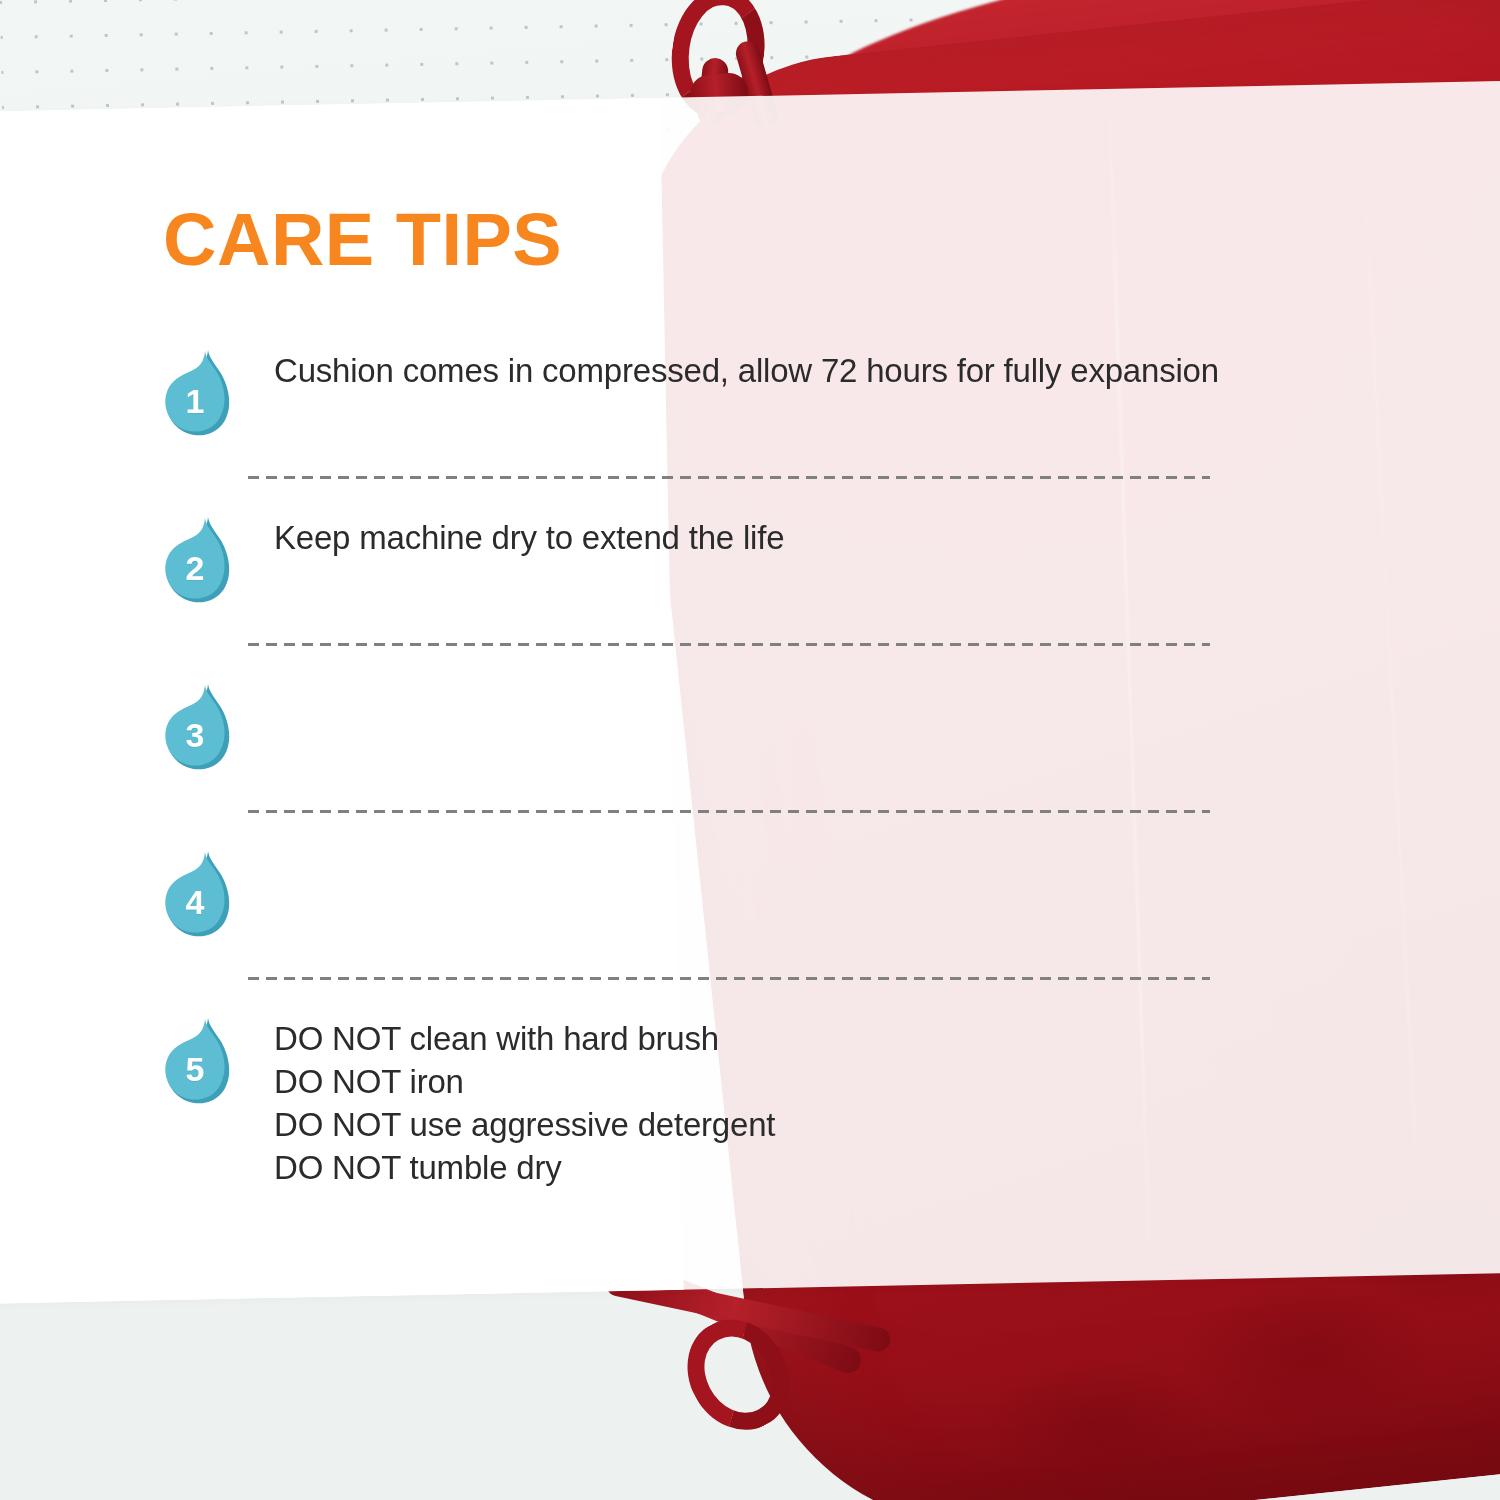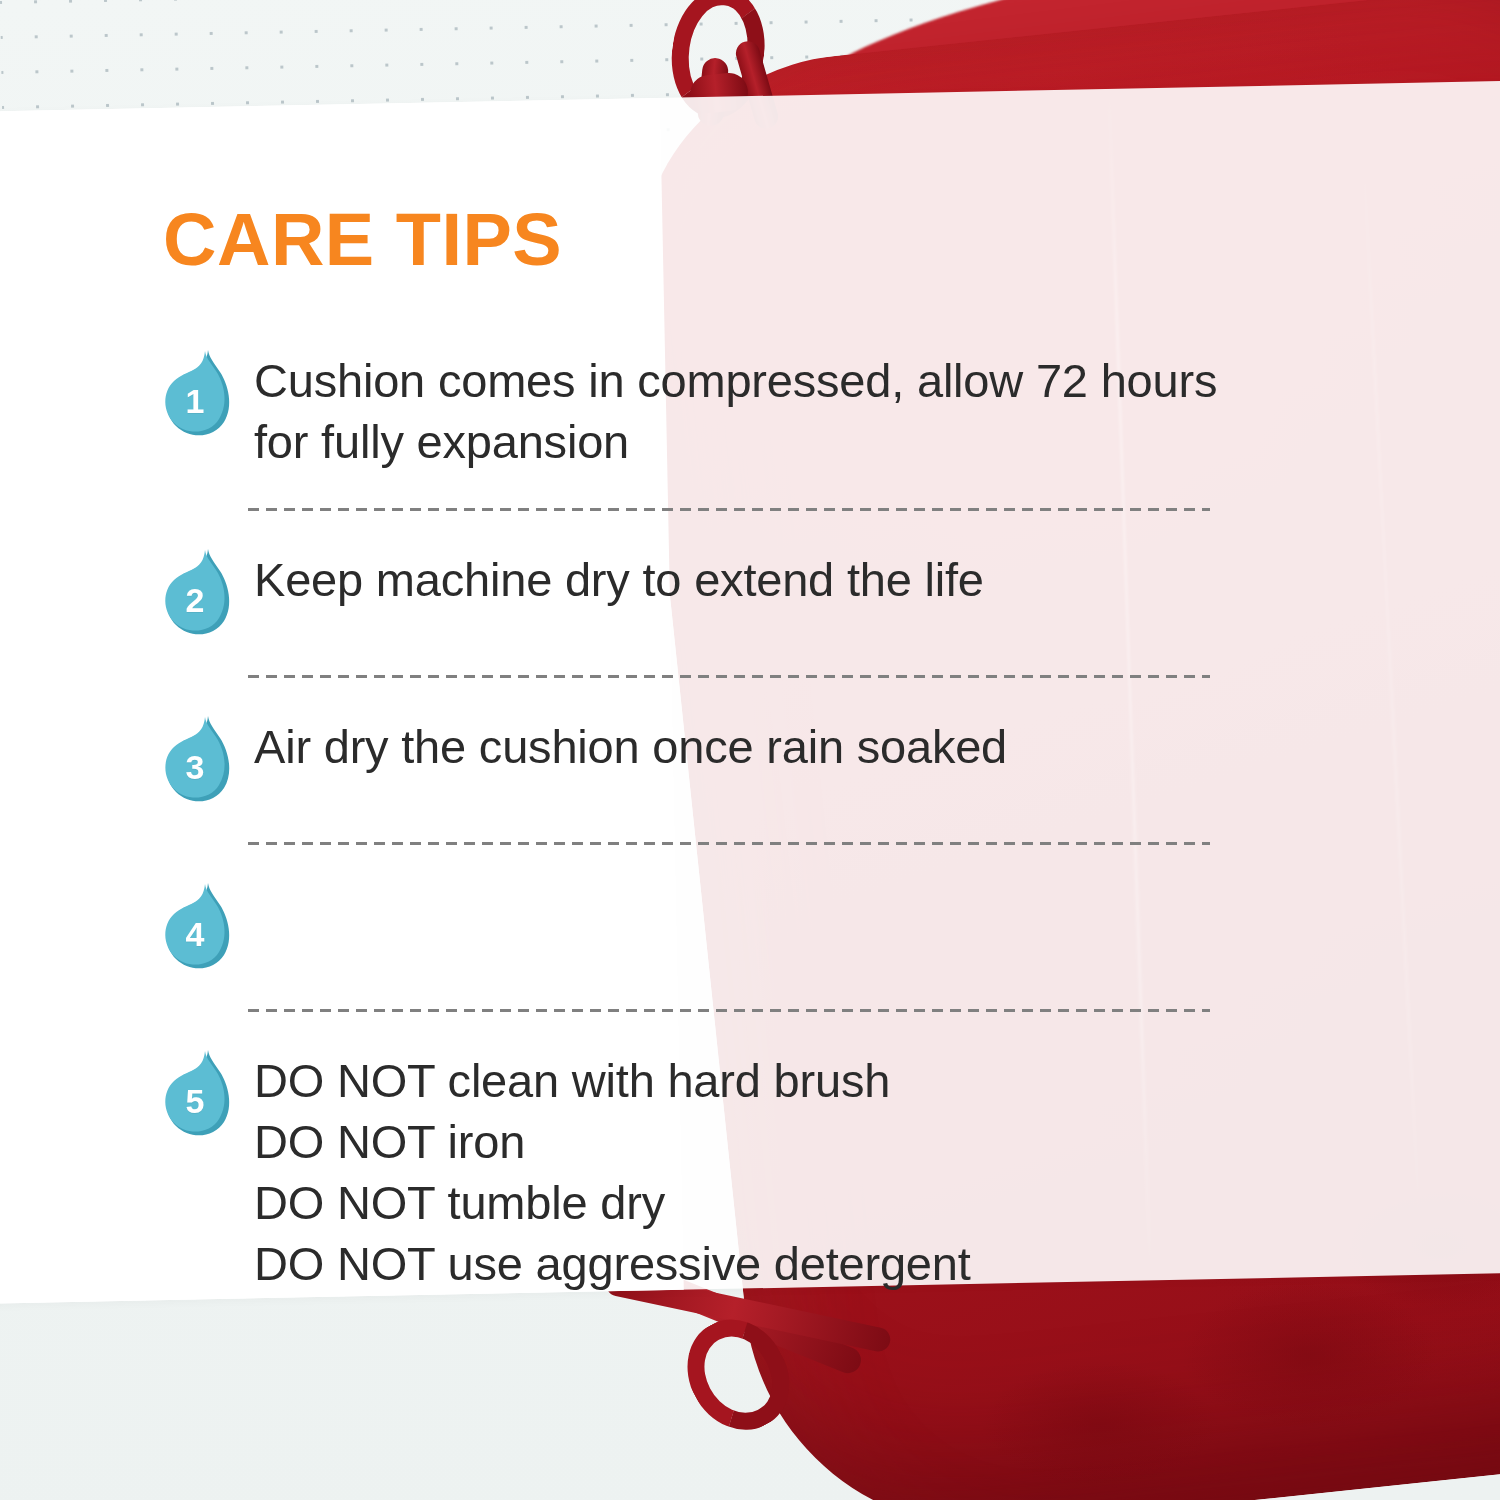--- a/index.html
+++ b/index.html
@@ -165,22 +165,22 @@
     align-items: center;
     justify-content: center;
     color: #ffffff;
     font-size: 34px;
     font-weight: bold;
     padding-top: 14px;
     box-sizing: border-box;
     text-shadow: 0 1px 0 rgba(0,0,0,0.06);
   }
   .tip-text {
-    margin-left: 20px;
-    font-size: 47px;
+    margin-left: 40px;
+    font-size: 33px;
     line-height: 1.30;
     color: #2b2b2b;
     letter-spacing: -0.2px;
     padding-top: 2px;
     max-width: 1010px;
   }
   .tip-text .strong { font-weight: normal; color: #2b2b2b; }
 
   .divider {
     position: relative;
@@ -263,21 +263,20 @@
       <div class="sp-2"></div>
 
       <div class="tip-row">
         <div class="badge">
           <svg width="72" height="92" viewBox="0 0 72 92" xmlns="http://www.w3.org/2000/svg">
             <path d="M46 2 C44 24 28 20 14 33 C1 45 2 66 14 78 C28 92 52 90 62 74 C72 58 66 36 58 24 C52 15 47 9 46 2 Z" fill="#3EA0B8"></path>
             <path d="M43 3 C41 25 25 21 12 33 C0 44 1 64 12 75 C25 88 48 86 57 71 C67 55 62 35 54 23 C48 14 44 10 43 3 Z" fill="#5CBDD3"></path>
           </svg>
           <div class="num">3</div>
         </div>
-        <div class="tip-text">Air dry the cushion once rain soaked</div>
       </div>
 
       <div class="sp-1"></div>
       <div class="divider"></div>
       <div class="sp-2"></div>
 
       <div class="tip-row">
         <div class="badge">
           <svg width="72" height="92" viewBox="0 0 72 92" xmlns="http://www.w3.org/2000/svg">
             <path d="M46 2 C44 24 28 20 14 33 C1 45 2 66 14 78 C28 92 52 90 62 74 C72 58 66 36 58 24 C52 15 47 9 46 2 Z" fill="#3EA0B8"></path>
@@ -300,23 +299,23 @@
           <div class="num">5</div>
         </div>
         <div class="tip-text">
           <div>
             <span class="strong">DO NOT</span><span> clean with hard brush</span>
           </div>
           <div>
             <span class="strong">DO NOT</span><span> iron</span>
           </div>
           <div>
-            <span class="strong">DO NOT</span><span> tumble dry</span>
+            <span class="strong">DO NOT</span><span> use aggressive detergent</span>
           </div>
           <div>
-            <span class="strong">DO NOT</span><span> use aggressive detergent</span>
+            <span class="strong">DO NOT</span><span> tumble dry</span>
           </div>
         </div>
       </div>
 
     </div>
   </div>
 </div>
 
 </body></html>

